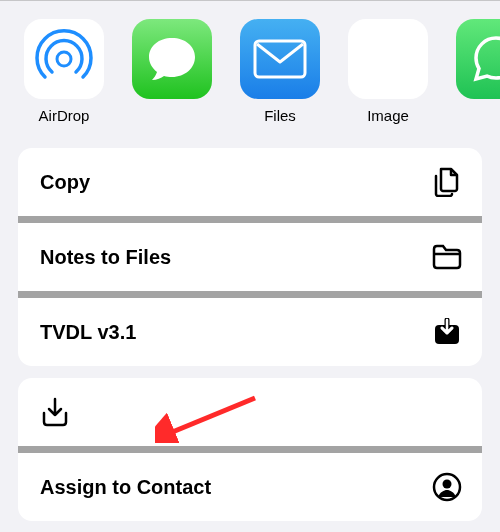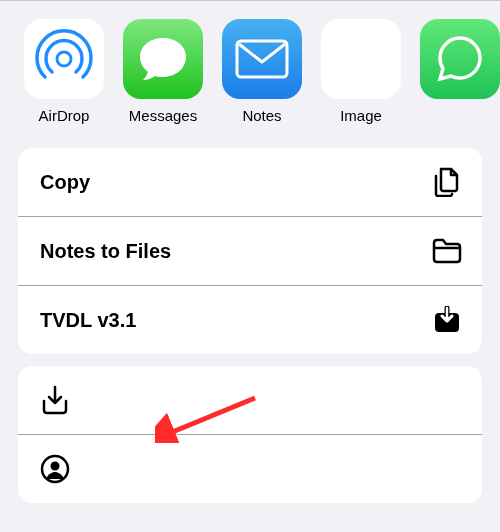--- a/index.html
+++ b/index.html
@@ -16,21 +16,21 @@
       position: relative;
     }
     .top-border {
       height: 1px;
       background: #c6c6c8;
       width: 100%;
     }
     .share-row {
       display: flex;
       padding: 18px 0 18px 24px;
-      gap: 19px;
+      gap: 28px;
       overflow: hidden;
     }
     .share-item {
       display: flex;
       flex-direction: column;
       align-items: center;
       gap: 8px;
       flex-shrink: 0;
     }
     .share-icon {
@@ -88,21 +88,21 @@
       margin: 6px 18px 12px 18px;
       background: #fff;
       border-radius: 14px;
       overflow: hidden;
     }
     .action-row {
       display: flex;
       align-items: center;
       justify-content: space-between;
       padding: 19px 20px 19px 22px;
-      border-bottom: 1px solid #a3a3a3;
+      border-bottom: 7px solid #a3a3a3;
       cursor: pointer;
     }
     .action-row:last-child {
       border-bottom: none;
       gap: 28px;
     }
     .action-label {
       font-size: 20px;
       font-weight: 600;
       color: #000;
@@ -141,31 +141,30 @@
     </div>
     <span class="share-label">AirDrop</span>
   </div>
 
   <div class="share-item">
     <div class="share-icon messages-icon">
       <svg width="54" height="50" viewBox="0 0 54 50">
         <path d="M 27 4 C 14 4 4 12 4 23 C 4 29 7 34 12 38 C 11 41 9 44 7 46 C 12 46 16 44 19 42 C 21.5 42.6 24 43 27 43 C 40 43 50 34 50 23 C 50 12 40 4 27 4 Z" fill="#fff"></path>
       </svg>
     </div>
-    <span class="share-label">Messages</span>
   </div>
 
   <div class="share-item">
     <div class="share-icon mail-icon">
       <svg width="54" height="40" viewBox="0 0 54 40">
         <rect x="2" y="2" width="50" height="36" rx="4" fill="none" stroke="#fff" stroke-width="3"></rect>
         <path d="M 4 5 L 27 23 L 50 5" fill="none" stroke="#fff" stroke-width="3" stroke-linejoin="round"></path>
       </svg>
     </div>
-    <span class="share-label">Notes</span>
+    <span class="share-label">Files</span>
   </div>
 
   <div class="share-item">
     <div class="share-icon notes-icon">
       <div class="notes-top"></div>
       <div class="notes-body">
         <div class="notes-line dotted"></div>
         <div class="notes-line"></div>
         <div class="notes-line"></div>
         <div class="notes-line"></div>
@@ -223,20 +222,21 @@
   <div class="action-row">
     <span class="action-icon">
       <svg width="28" height="30" viewBox="0 0 28 30">
         <path d="M 14 2 L 14 18 M 8 12 L 14 18 L 20 12" fill="none" stroke="#000" stroke-width="2.5" stroke-linecap="round" stroke-linejoin="round"></path>
         <path d="M 3 16 L 3 25 C 3 27 4 28 6 28 L 22 28 C 24 28 25 27 25 25 L 25 16" fill="none" stroke="#000" stroke-width="2.5" stroke-linecap="round"></path>
       </svg>
     </span>
   </div>
 
   <div class="action-row">
+    <span class="action-label">Assign to Contact</span>
     <span class="action-icon">
       <svg width="30" height="30" viewBox="0 0 30 30">
         <circle cx="15" cy="15" r="13" fill="none" stroke="#000" stroke-width="2.5"></circle>
         <circle cx="15" cy="12" r="4.5" fill="#000"></circle>
         <path d="M 6 25 C 8 20 12 18 15 18 C 18 18 22 20 24 25" fill="#000"></path>
       </svg>
     </span>
   </div>
 </div>
 

